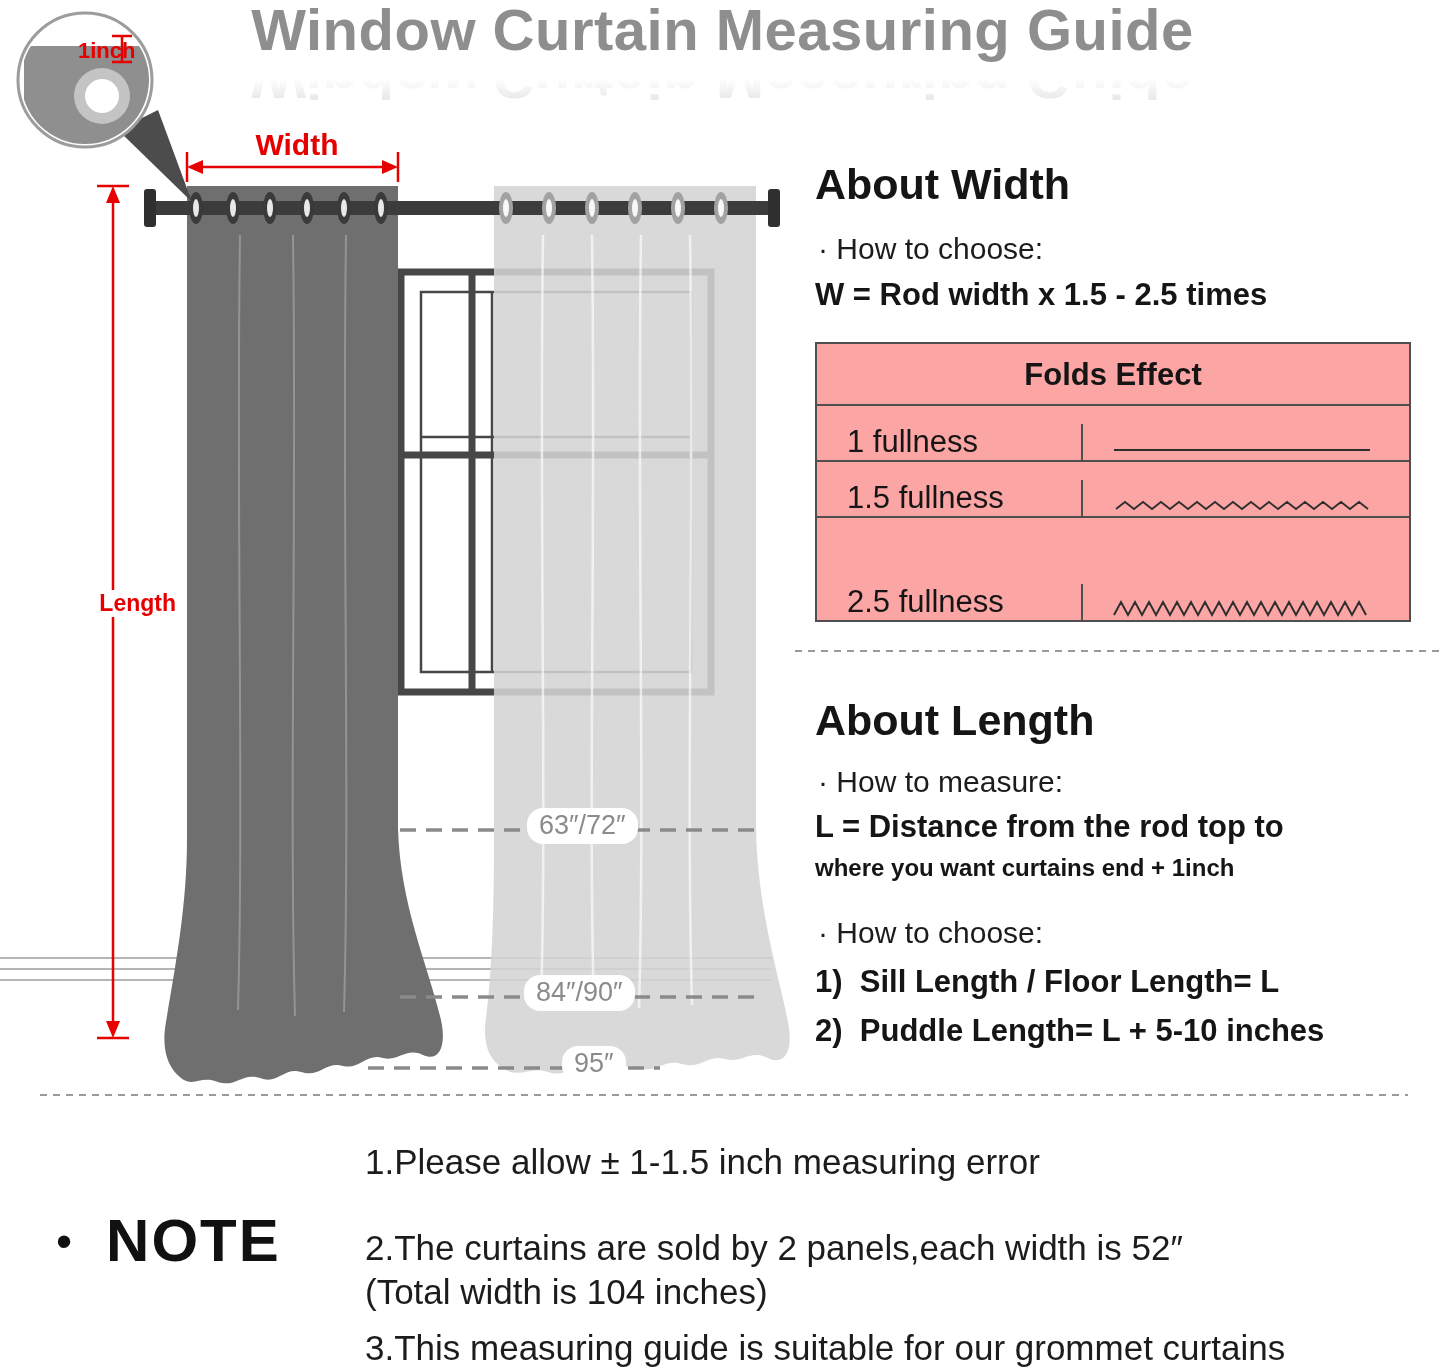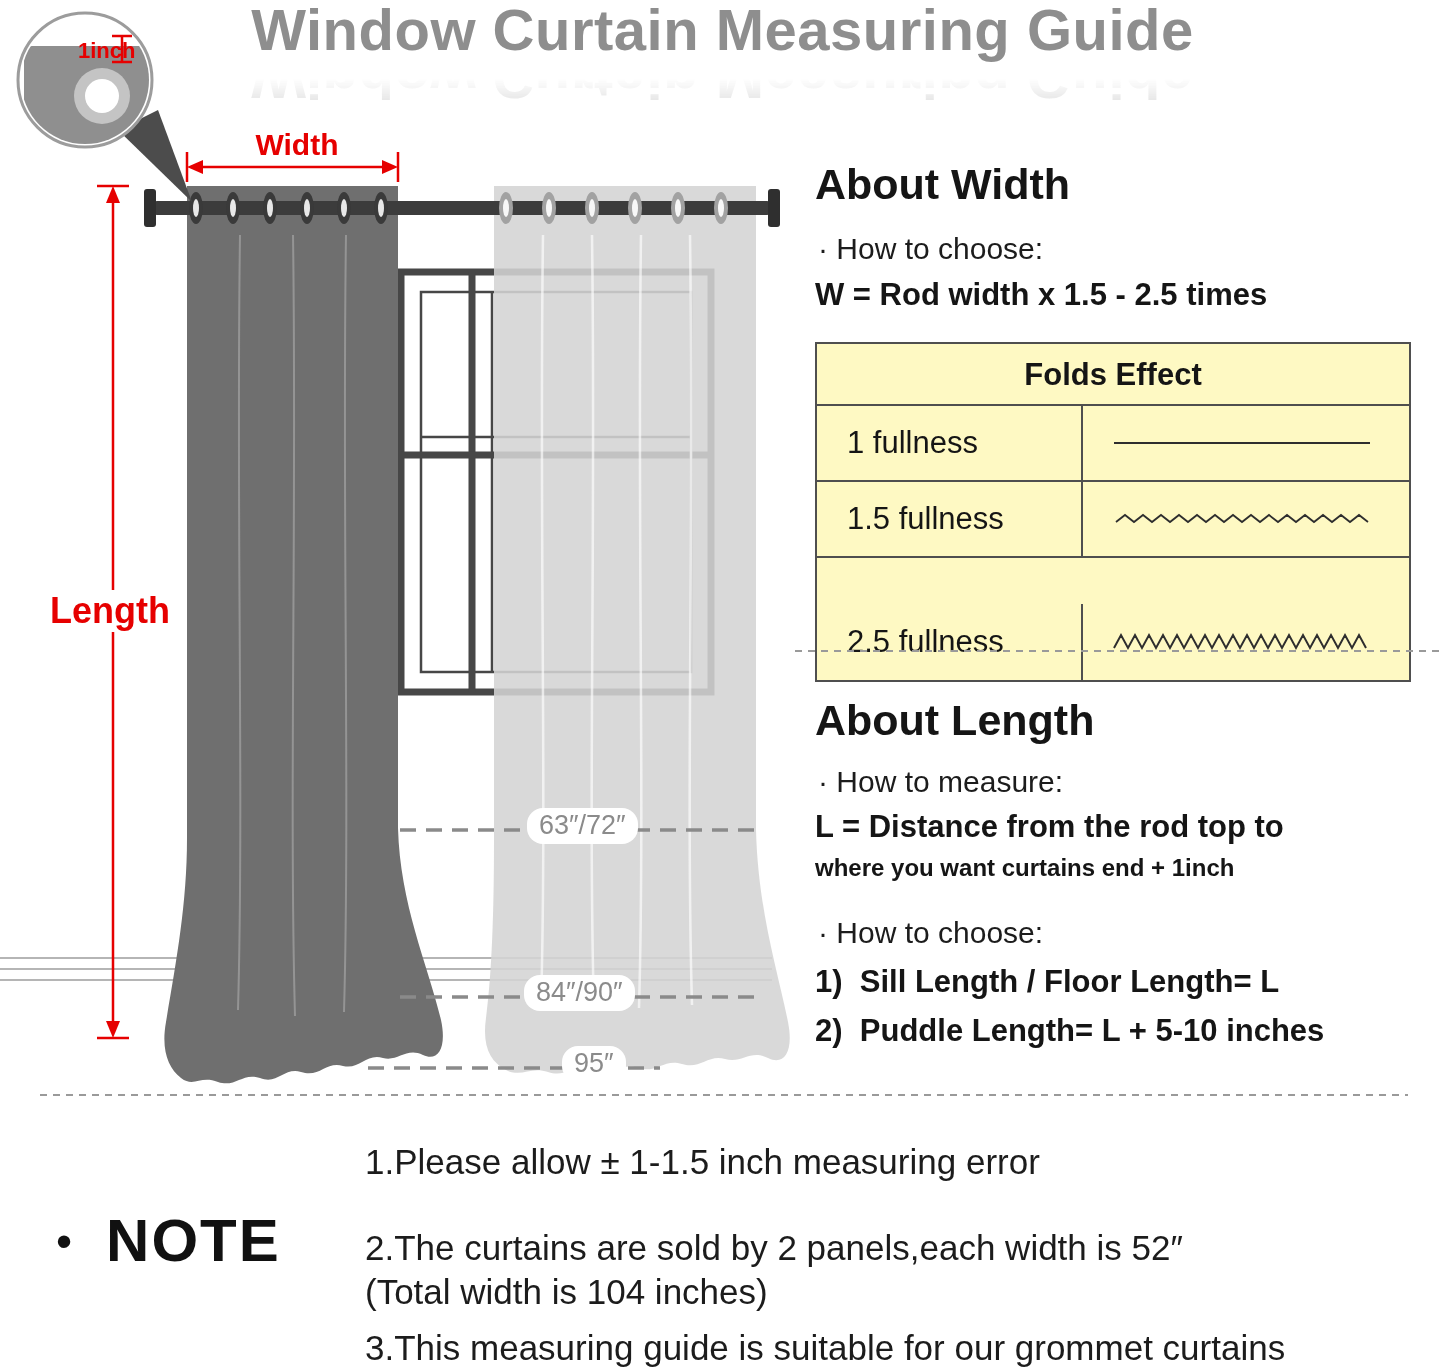--- a/index.html
+++ b/index.html
@@ -15,40 +15,40 @@
     opacity:0.35; margin-top:-14px;
     -webkit-mask-image:linear-gradient(to bottom, rgba(0,0,0,0.8) 0%, rgba(0,0,0,0) 48%);
     mask-image:linear-gradient(to bottom, rgba(0,0,0,0.8) 0%, rgba(0,0,0,0) 48%);
   }
 
   .illustration { position:absolute; left:0; top:0; }
 
   
   .lbl-width  { position:absolute; left:232px; top:128px; width:130px; text-align:center;
                 font-size:30px; font-weight:700; color:#e60000; }
-  .lbl-length { position:absolute; left:50px; top:590px; width:126px; text-align:left;
-                font-size:36px; font-weight:700; color:#e60000; background:#ffffff; }
+  .lbl-length { position:absolute; left:50px; top:590px; width:126px; text-align:right;
+                font-size:23px; font-weight:700; color:#e60000; background:#ffffff; }
   .lbl-1inch  { position:absolute; left:42px; top:38px; font-size:22px; font-weight:700; color:#e60000;margin-left:36px; }
 
   
   .pill { position:absolute; background:#ffffff; color:#8b8b8b; font-size:27px;
           border-radius:16px; padding:3px 12px; line-height:1.1; }
   .pill-63 { left:527px; top:808px; }
   .pill-84 { left:524px; top:975px; }
   .pill-95 { left:562px; top:1046px; }
 
   
   .aw-heading { position:absolute; left:815px; top:160px; font-size:43px; font-weight:700; }
   .aw-choose  { position:absolute; left:818px; top:232px; font-size:30px; color:#1c1c1c; }
   .aw-formula { position:absolute; left:815px; top:277px; font-size:31px; font-weight:700;text-align:center; }
 
-  .folds-table { position:absolute; left:815px; top:342px; width:596px; border:2px solid #4f4f4f; background:#fef9c3; }
+  .folds-table { position:absolute; left:815px; top:342px; width:596px; border:2px solid #4f4f4f; background:#fca5a5; }
   .ft-header { height:62px; line-height:62px; text-align:center; font-size:31px; font-weight:600;
                border-bottom:2px solid #4f4f4f; }
-  .ft-row { display:flex; height:76px; border-bottom:2px solid #4f4f4f; }
+  .ft-row { display:flex; height:56px; border-bottom:2px solid #4f4f4f;align-items:flex-end; }
   .ft-row:last-child { border-bottom:none;margin-top:46px; }
   .ft-label { width:266px; border-right:2px solid #4f4f4f; display:flex; align-items:center;
               padding-left:30px; font-size:31px; }
   .ft-line { flex:1; display:flex; align-items:center; justify-content:center; }
 
   .divider { position:absolute; height:2px;
              background-image:repeating-linear-gradient(to right, #9a9a9a 0, #9a9a9a 7px, transparent 7px, transparent 13px); }
   .divider-1 { left:795px; top:650px; width:650px; }
   .divider-2 { left:40px;  top:1094px; width:1368px; }
 

